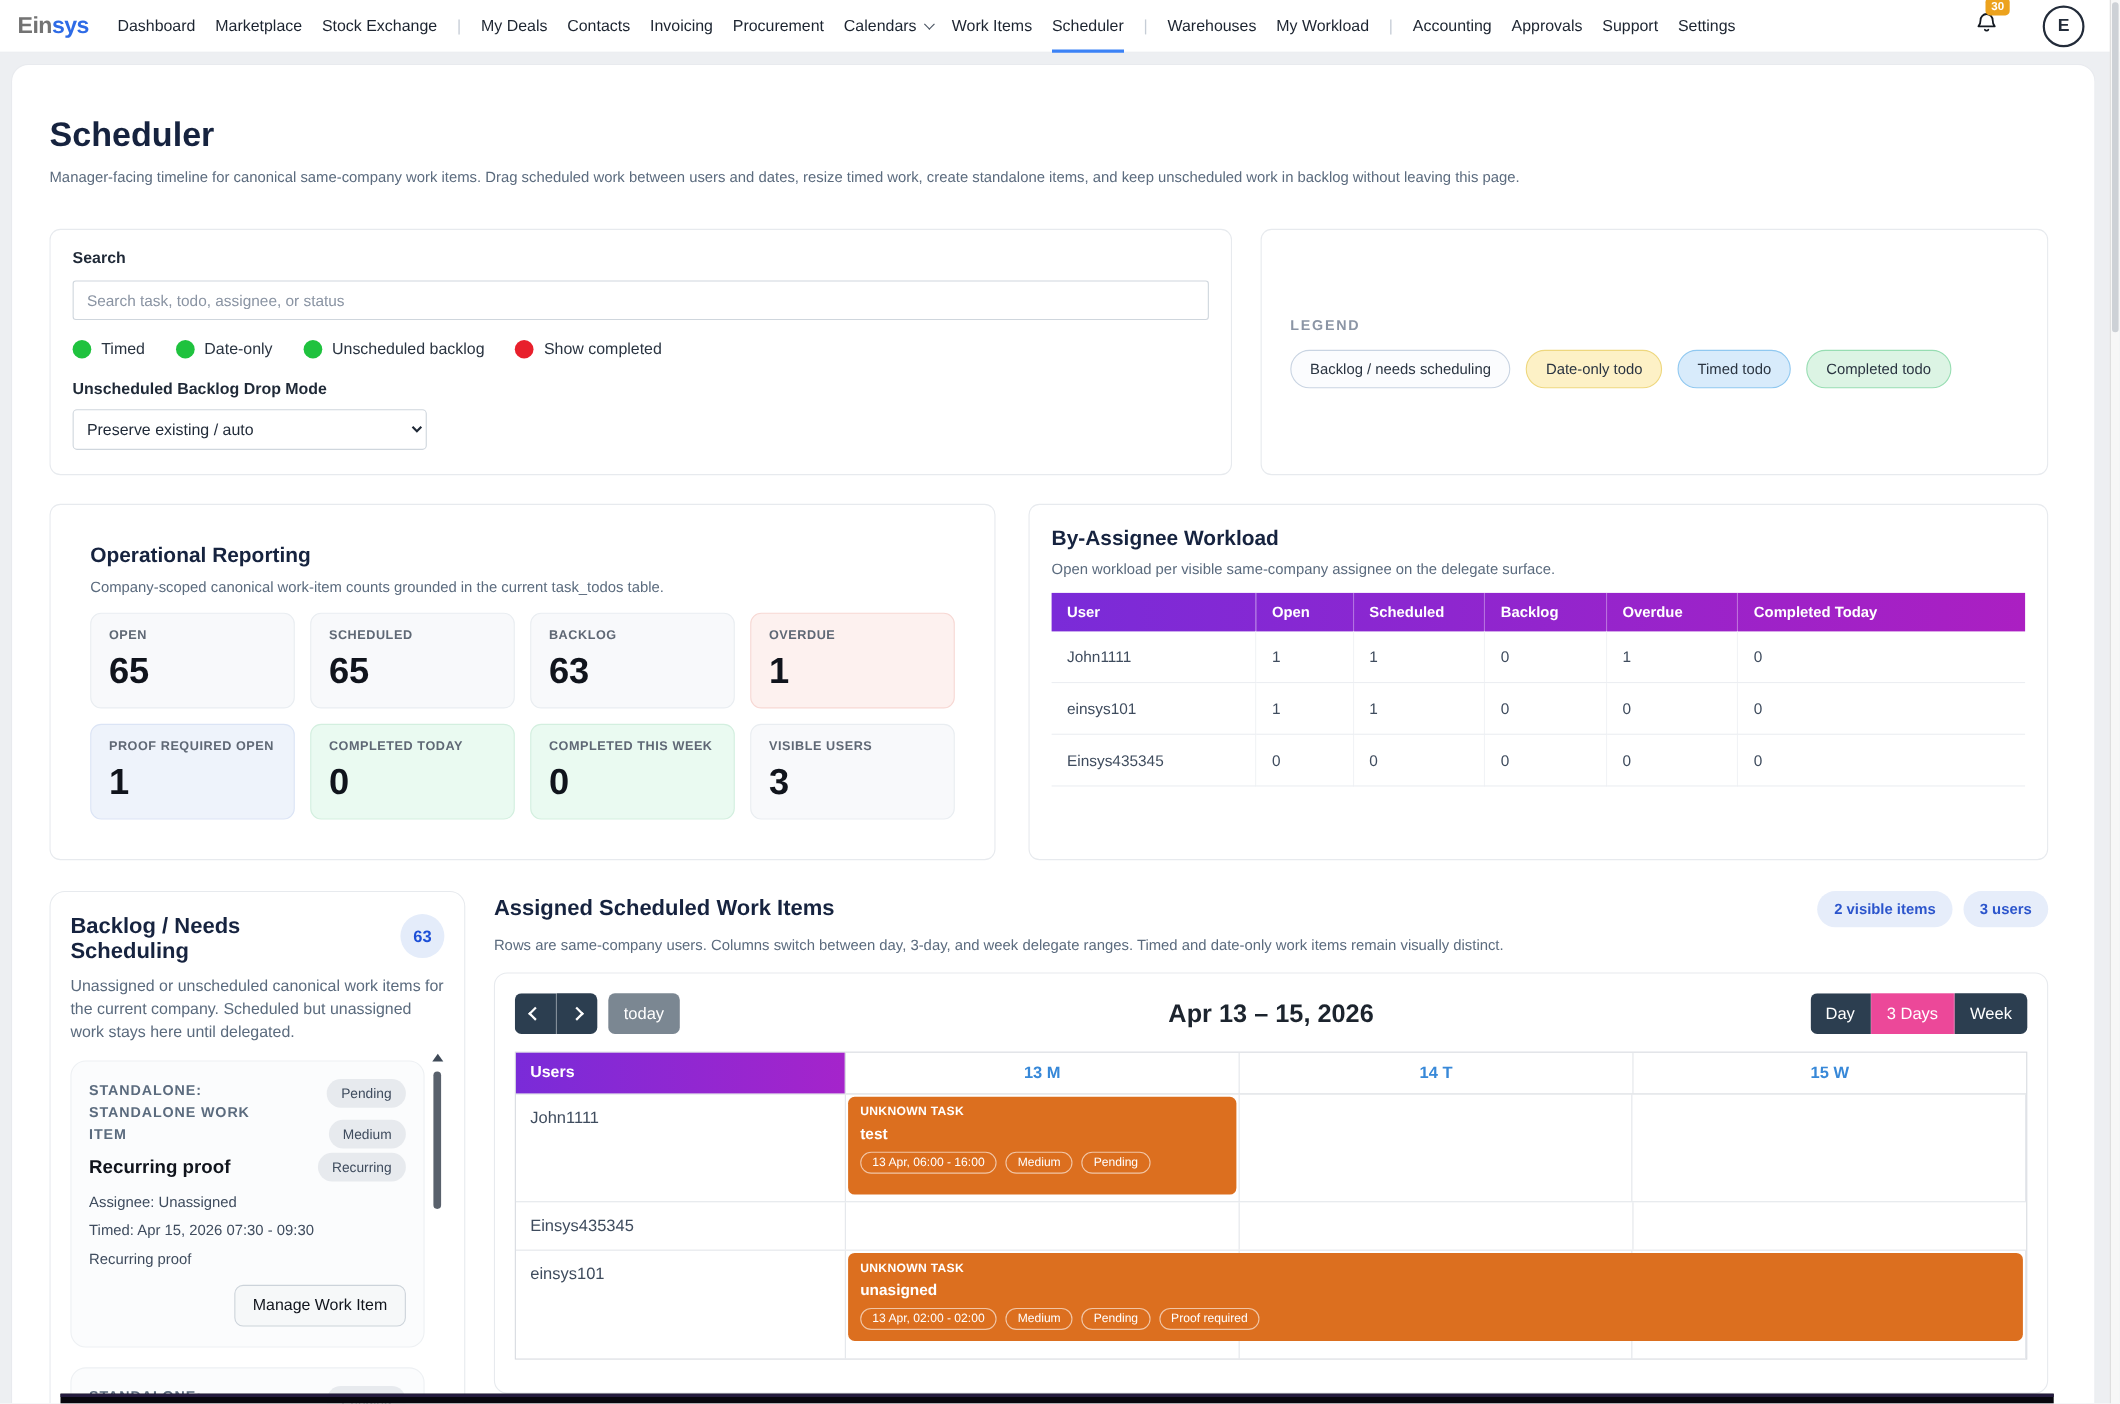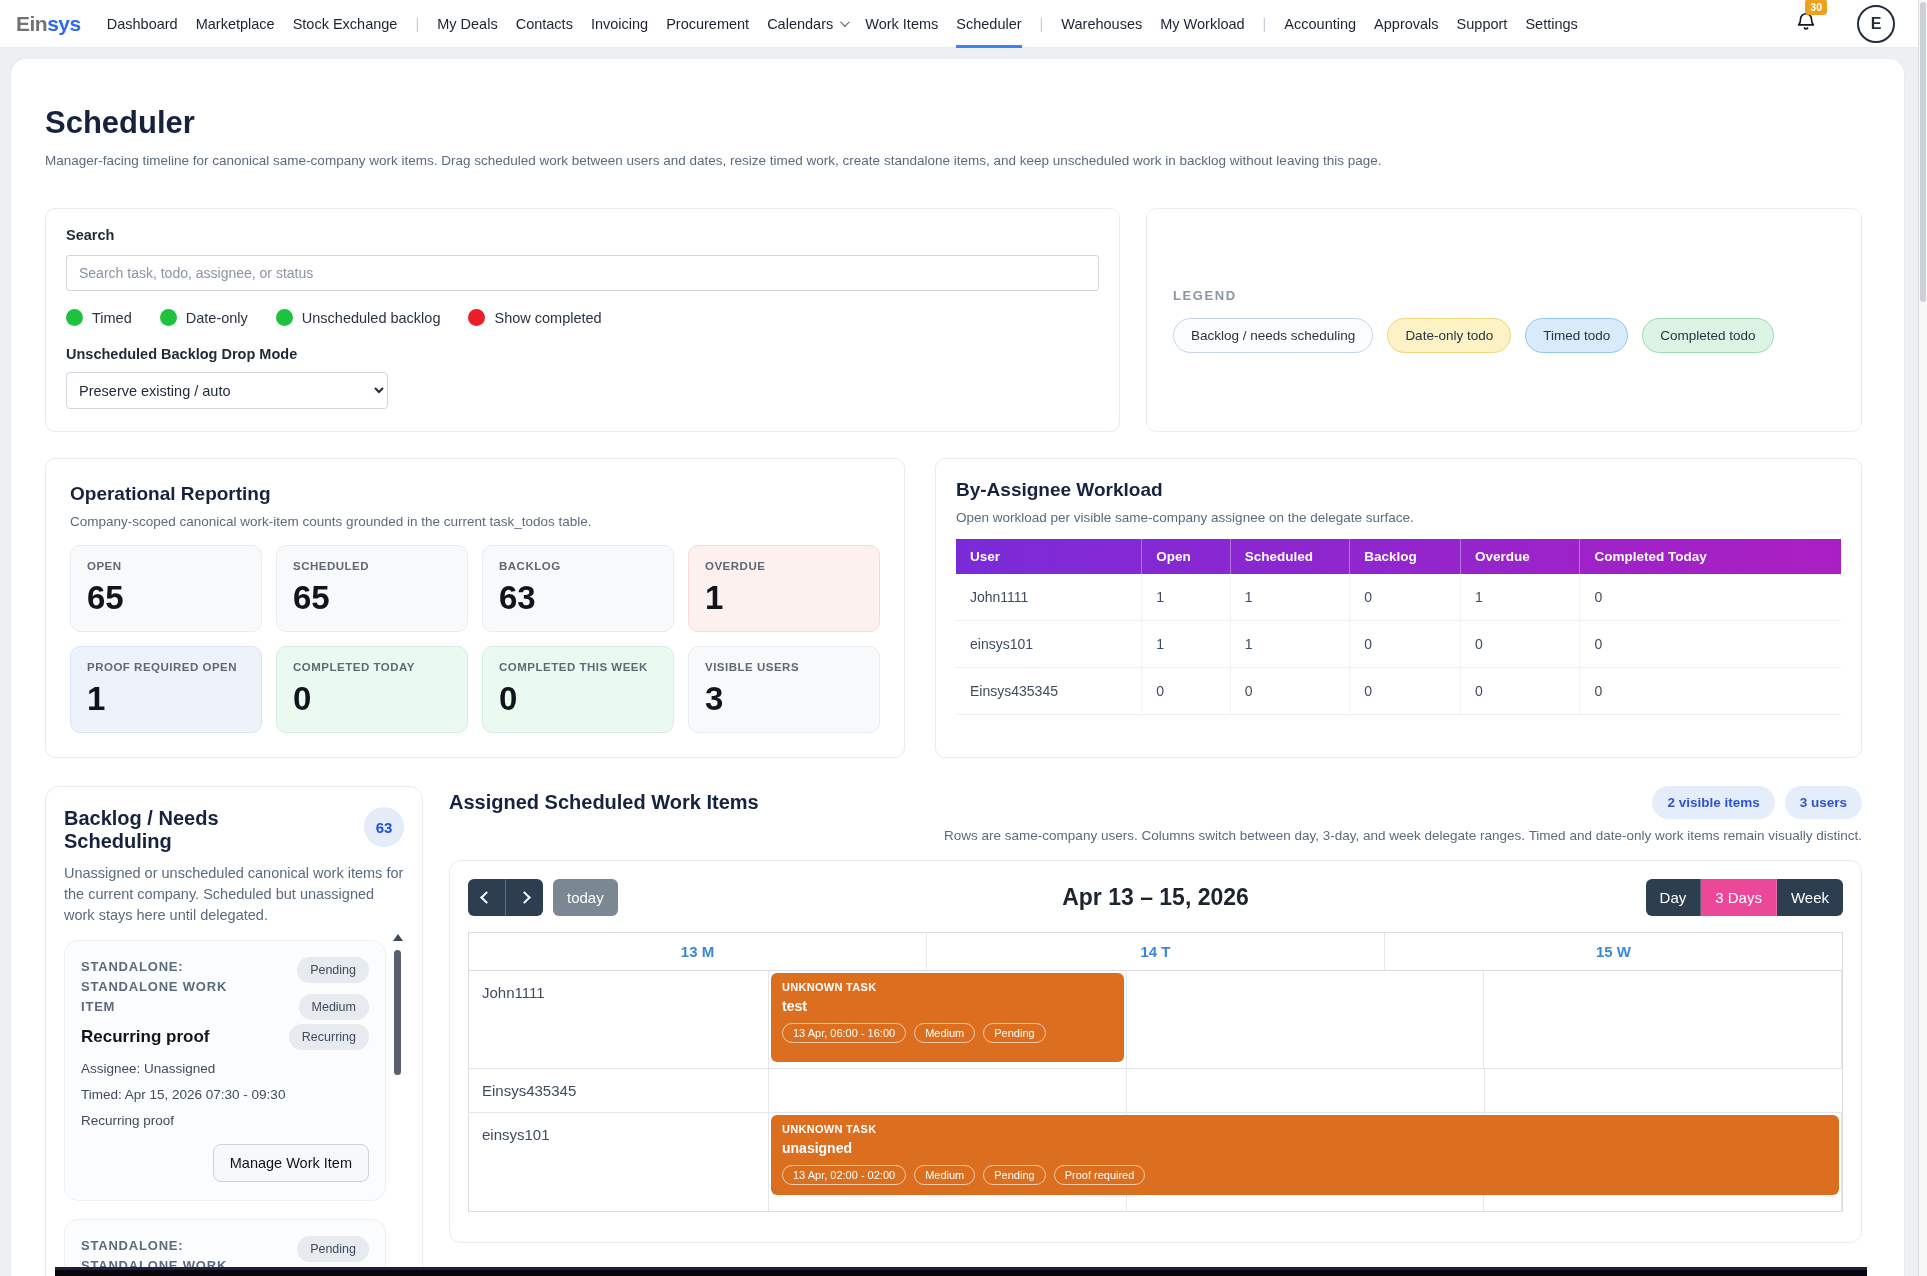--- a/index.html
+++ b/index.html
@@ -46,21 +46,21 @@
   .legend-title { font-size:13px; letter-spacing:1.6px; color:#8b95a5; font-weight:600; }
   .legend-pills { display:flex; gap:14px; }
   .lpill { font-size:13.5px; padding:9px 17px; border-radius:999px; color:#2a3441; border:1px solid transparent; white-space:nowrap; }
   .lp-backlog   { background:#fbfcfe; border-color:#c9d4e2; }
   .lp-dateonly  { background:#fdf1c6; border-color:#eed77e; }
   .lp-timed     { background:#d8ebfb; border-color:#90c8f0; }
   .lp-completed { background:#dcf4e4; border-color:#97ddb2; }
 
   
   .row2 { margin-top:26px; display:flex; gap:30px; }
-  .reporting-card { width:860px; border:1px solid #e7eaee; border-radius:10px; padding:24px; }
+  .reporting-card { width:860px; border:1px solid #e7eaee; border-radius:10px; padding:36px; }
   .workload-card { flex:1; border:1px solid #e7eaee; border-radius:10px; padding:20px; }
   .card-title { font-size:19px; font-weight:700; color:#16233f; }
   .card-sub { margin-top:9px; font-size:13.5px; color:#5b6b7e; }
   .stats { margin-top:16px; display:grid; grid-template-columns:repeat(4,1fr); gap:14px; }
   .stat { border-radius:10px; padding:14px 16px; border:1px solid #e9edf1; background:#f8f9fb; }
   .stat .lbl { font-size:11.5px; letter-spacing:0.5px; color:#5f6875; font-weight:700; }
   .stat .val { margin-top:7px; font-size:33px; font-weight:700; color:#10141c; }
   .stat.overdue   { background:#fdf1ef; border-color:#f7d8d4; }
   .stat.proof     { background:#eef3fb; border-color:#dbe4f5; }
   .stat.completed { background:#eafaf1; border-color:#d3efdf; }
@@ -91,21 +91,21 @@
   .manage-btn { display:block; margin:16px 0 2px auto; border:1px solid #ccd3da; background:#f6f8f9; border-radius:8px; padding:10px 16px; font-size:14.5px; color:#10141c; font-family:"Liberation Sans",sans-serif; cursor:pointer; }
   .list-scroll { position:absolute; right:0; top:-6px; bottom:0; width:12px; }
   .scroll-up { width:0; height:0; border-left:5px solid transparent; border-right:5px solid transparent; border-bottom:7px solid #3f4a58; margin:0 auto; }
   .scroll-thumb { position:absolute; top:16px; left:2px; width:7px; height:125px; background:#59616c; border-radius:4px; cursor:pointer; }
 
   .assigned-panel { flex:1; }
   .assigned-head { display:flex; justify-content:space-between; align-items:center; }
   .assigned-title { font-size:20px; font-weight:700; color:#16233f; }
   .blue-badges { display:flex; gap:10px; }
   .bbadge { background:#e6edfa; color:#2c55cc; font-size:13.5px; font-weight:700; padding:9px 15px; border-radius:999px; }
-  .assigned-sub { margin-top:9px; font-size:13.5px; color:#5b6b7e;text-align:right; }
+  .assigned-sub { margin-top:9px; font-size:13.5px; color:#5b6b7e; }
   .cal-card { margin-top:17px; border:1px solid #e7eaee; border-radius:12px; padding:16px 18px 30px; }
   .cal-toolbar { position:relative; display:flex; align-items:center; height:40px; }
   .btn-group { display:flex; }
   .fc-btn { background:#2c3e50; color:#fff; border:none; height:37px; padding:0 14px; font-size:15px; display:flex; align-items:center; cursor:pointer; font-family:"Liberation Sans",sans-serif; }
   .fc-prev { border-radius:6px 0 0 6px; border-right:1px solid rgba(255,255,255,0.25); }
   .fc-next { border-radius:0 6px 6px 0; }
   .chev { width:9px; height:9px; border-left:2px solid #fff; border-bottom:2px solid #fff; display:inline-block; }
   .chev.left { transform:rotate(45deg); } .chev.right { transform:rotate(225deg); }
   .today-btn { margin-left:10px; opacity:0.62; border-radius:6px; }
   .cal-title { position:absolute; left:50%; transform:translateX(-50%); font-size:23px; font-weight:700; color:#1c242e; }
@@ -392,20 +392,21 @@
           <div class="cal-title">Apr 13 – 15, 2026</div>
           <div class="btn-group views-group">
             <button class="fc-btn view-btn">Day</button>
             <button class="fc-btn view-btn active">3 Days</button>
             <button class="fc-btn view-btn">Week</button>
           </div>
         </div>
 
         <div class="cal-grid">
           <div class="cal-hrow">
+            <div class="users-hcell">Users</div>
             <div class="day-hcell">13 M</div>
             <div class="day-hcell">14 T</div>
             <div class="day-hcell">15 W</div>
           </div>
 
           <div class="cal-row row-tall">
             <div class="user-cell">John1111</div>
             <div class="day-area">
               <div class="day-cell"></div>
               <div class="day-cell"></div>

